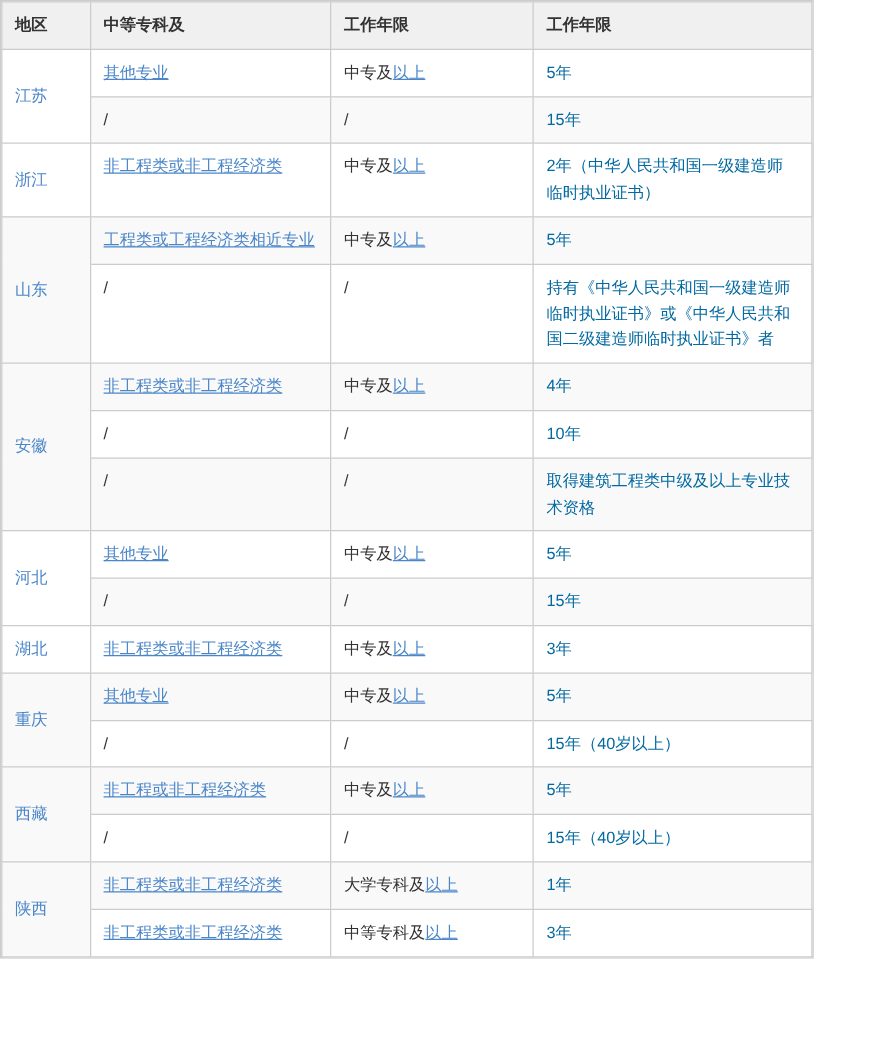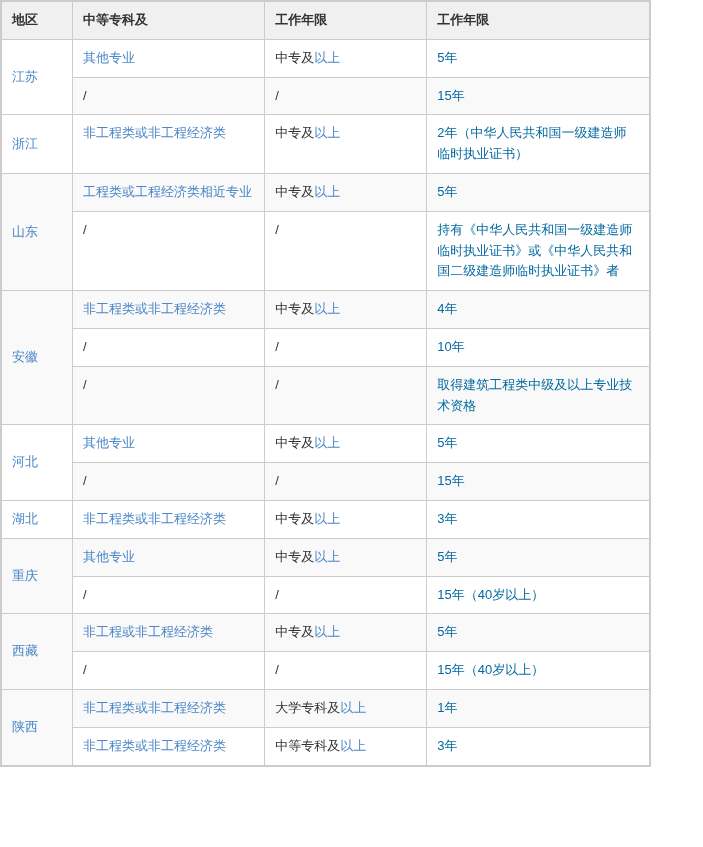--- a/index.html
+++ b/index.html
@@ -42,20 +42,21 @@
       width: 190px;
     }
     td.edu-cell {
       width: 160px;
     }
     td.work-cell {
       width: 220px;
     }
     .link-text {
       color: #4a86c8;
+      text-decoration: underline;
     }
     .blue-text {
       color: #0369a1;
     }
     tr:nth-child(even) {
       background-color: #f9f9f9;
     }
     tr.header-row {
       background-color: #e8e8e8;
     }

